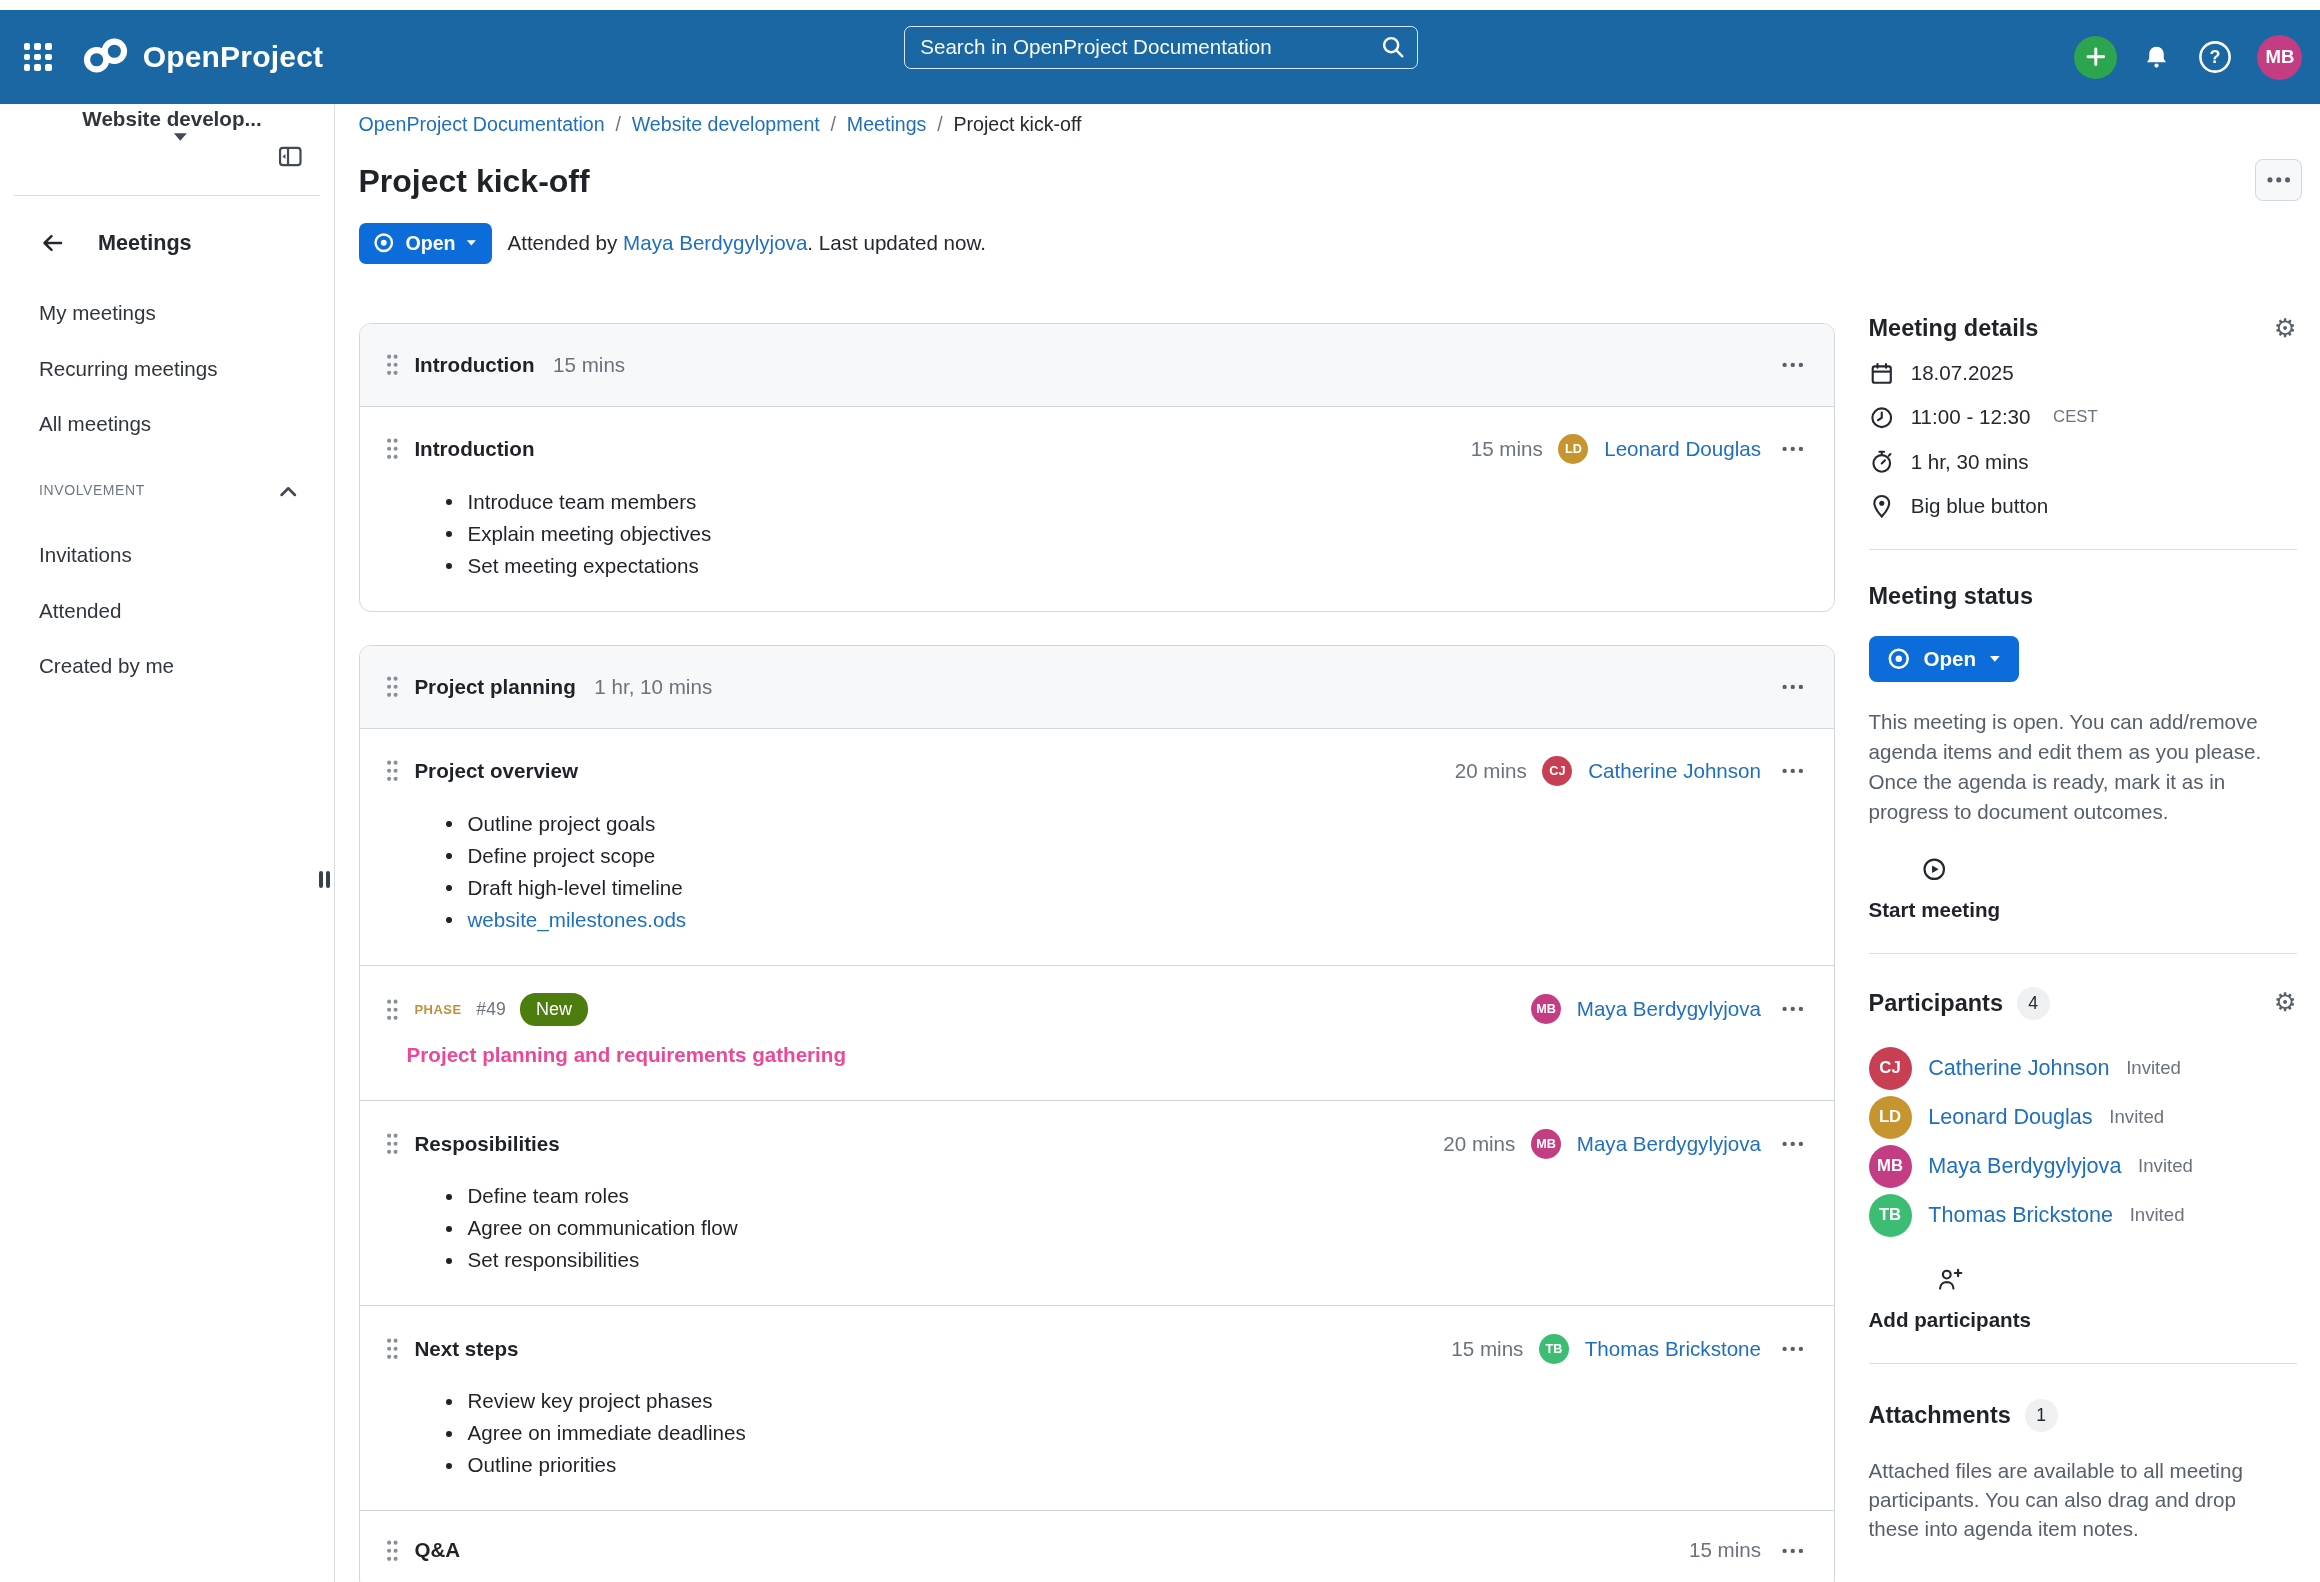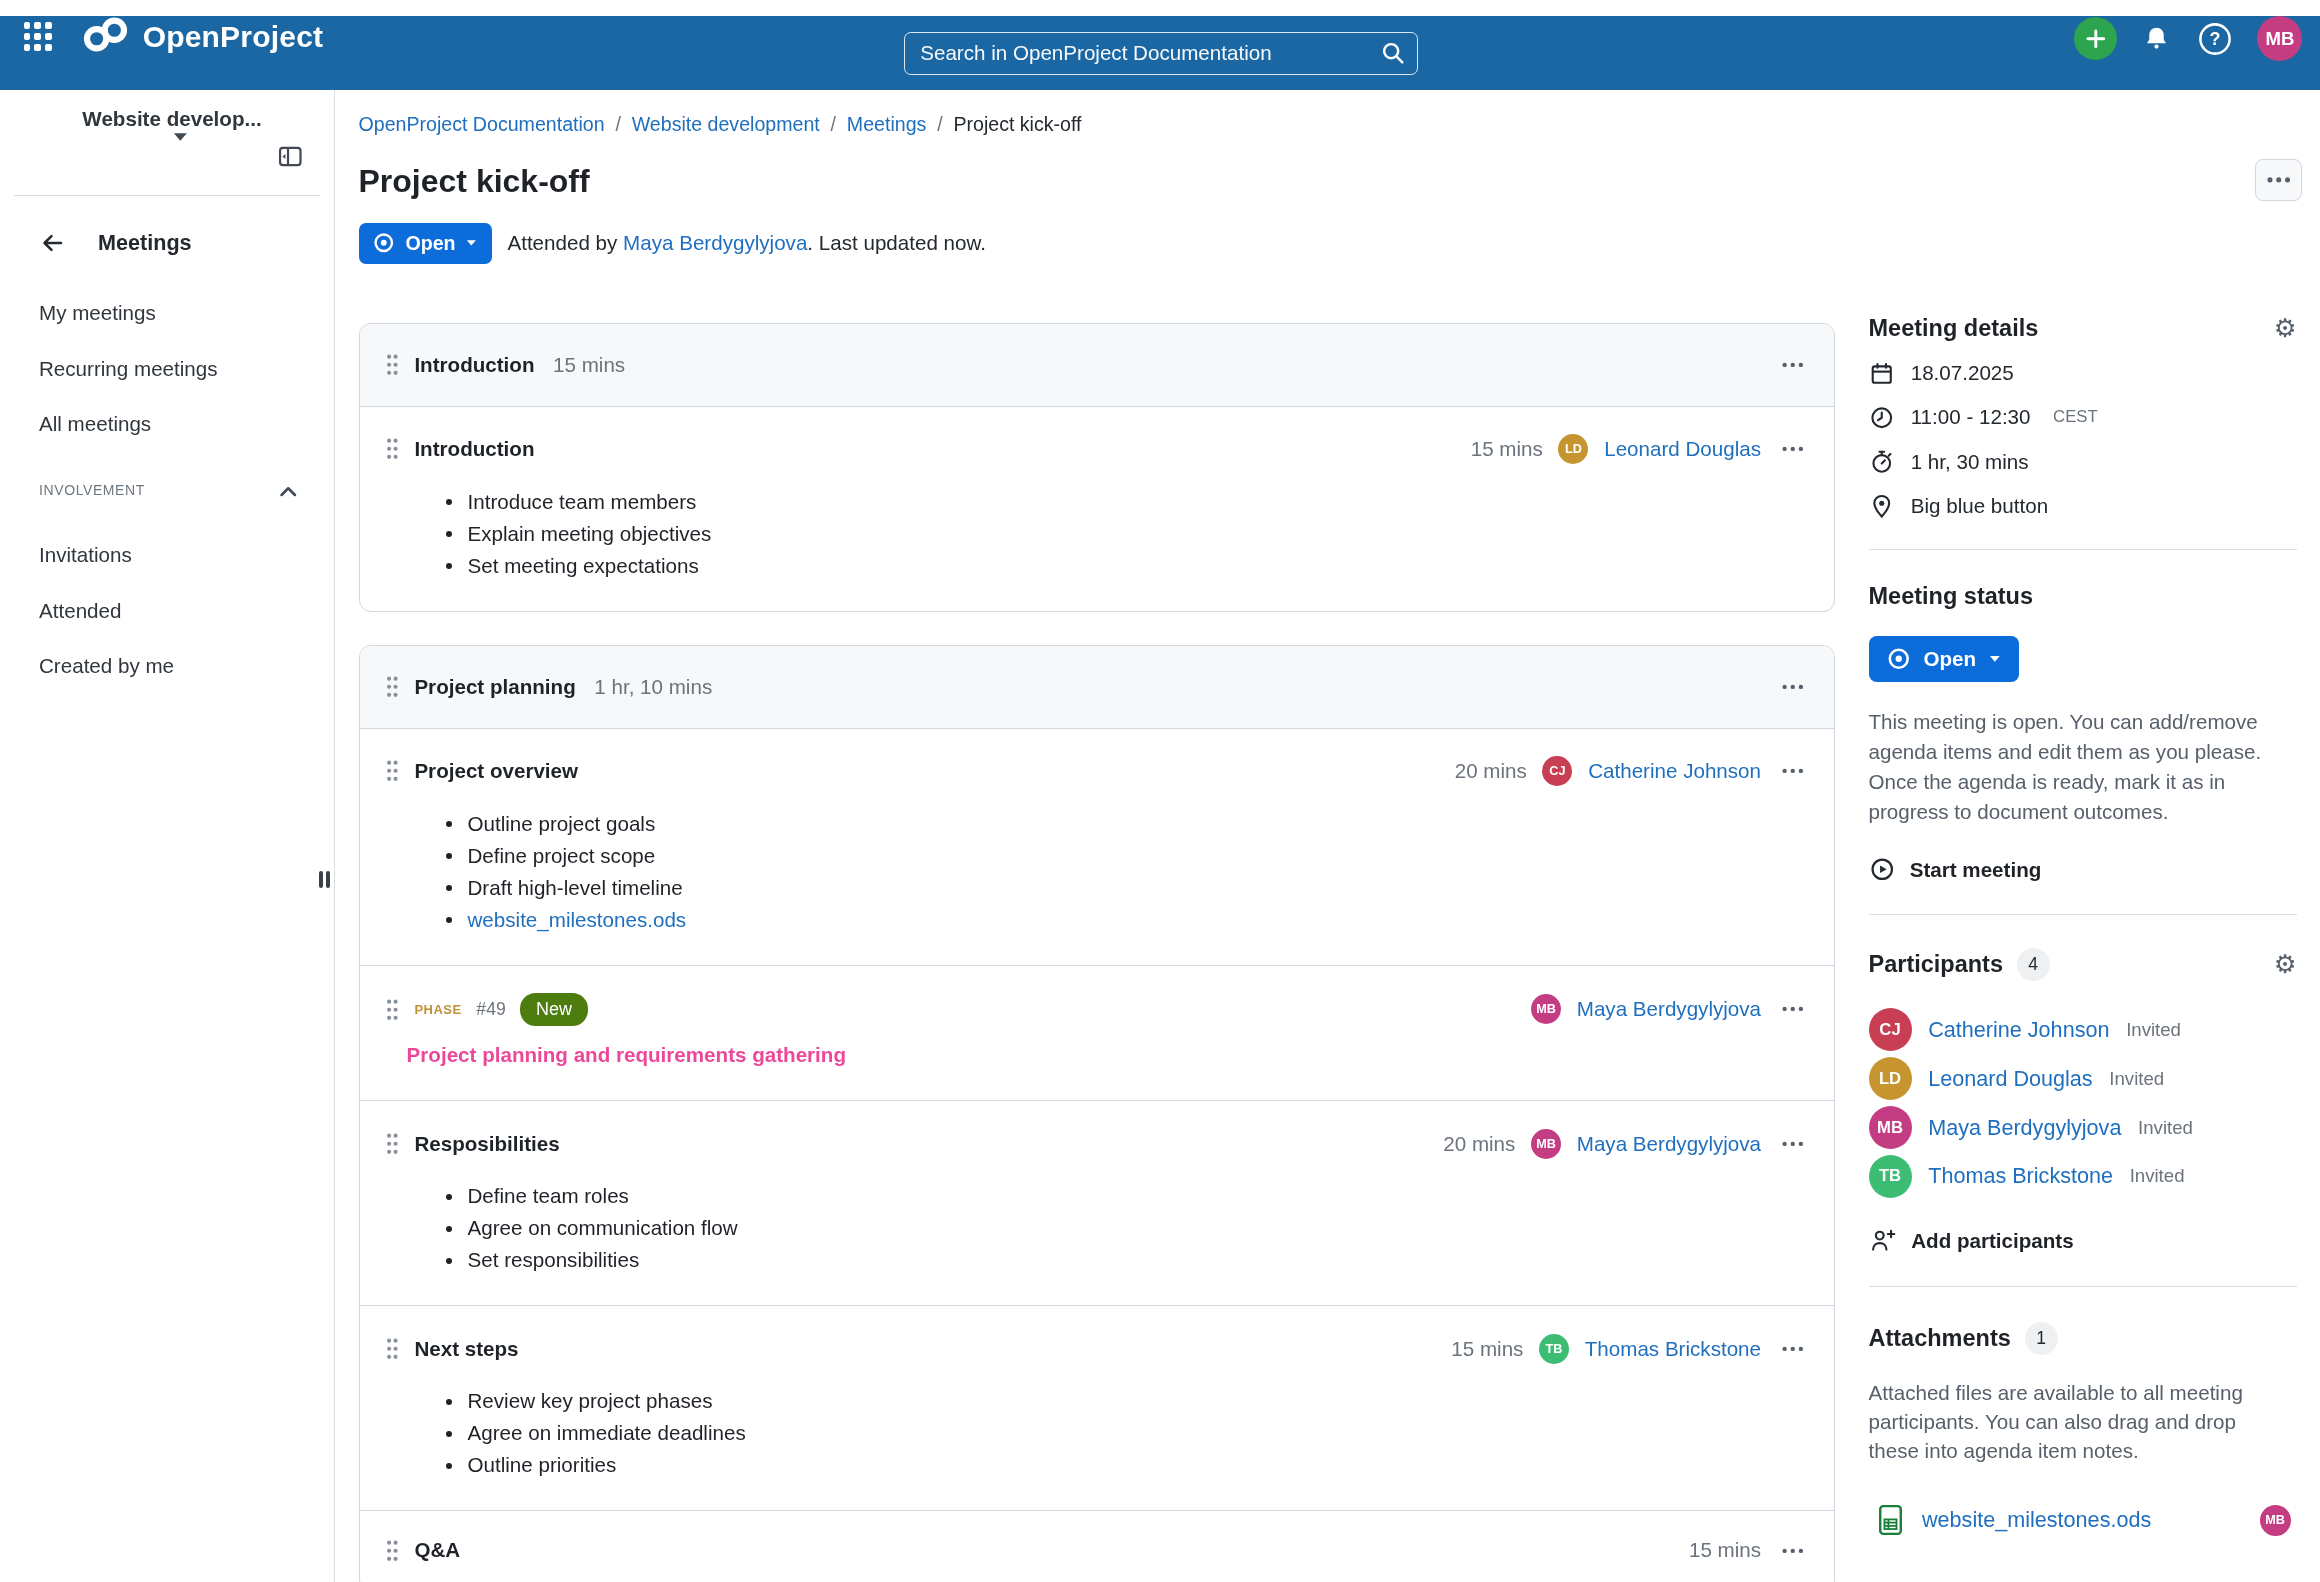--- a/index.html
+++ b/index.html
@@ -3,22 +3,22 @@
 <meta charset="utf-8">
 <style>
   * { margin:0; padding:0; box-sizing:border-box; }
   html,body { width:2321px; height:1583px; }
   body { position:relative; background:#fff; overflow:hidden;
          font-family:"Liberation Sans","DejaVu Sans",sans-serif; color:#1f2328; }
   a { text-decoration:none; }
   button { font-family:inherit; cursor:pointer; }
 
   
-  .topbar { position:absolute; top:16px; left:0; right:0; height:74px; background:#1A67A3;
-            display:flex; align-items:flex-start; z-index:5; }
+  .topbar { position:absolute; top:10px; left:0; right:0; height:94px; background:#1A67A3;
+            display:flex; align-items:center; z-index:5; }
   .tb-left { display:flex; align-items:center; gap:29px; padding-left:23.5px; }
   .grid-icon { display:grid; grid-template-columns:repeat(3,6.9px); grid-gap:3.9px; cursor:pointer; }
   .grid-icon i { width:6.9px; height:6.9px; background:#fff; border-radius:2px; display:block; }
   .logo { display:flex; align-items:center; gap:12.7px; cursor:pointer; }
   .logo-text { color:#fff; font-size:30px; font-weight:700; letter-spacing:0.2px; }
   .search-wrap { position:absolute; left:50%; top:15.7px; transform:translateX(-50%); width:514px; height:43px; }
   .search-wrap input { width:100%; height:100%; background:transparent; border:1.6px solid rgba(255,255,255,.85);
             border-radius:6.9px; color:#fff; font-size:20.6px; padding:0 47px 0 15.7px; outline:none; font-family:inherit; }
   .search-wrap input::placeholder { color:#fff; opacity:.97; }
   .search-ic { position:absolute; right:11.8px; top:8.8px; }
@@ -105,21 +105,21 @@
   .gear { margin-left:auto; background:none; border:none; font-size:25.5px; color:#57606a; line-height:1; }
   .detail-row { display:flex; align-items:center; gap:16.7px; margin-top:18.6px; font-size:20.6px; color:#24292f; }
   .detail-row:first-of-type { margin-top:26.5px; }
   .tz { font-size:16.7px; color:#6b737c; margin-left:5.9px; }
   .hr { border:none; border-top:1px solid #d8dee4; margin:31px 0 0; }
   .rp-h2 { font-size:23.5px; font-weight:700; color:#1f2328; margin-top:33px; }
   .status-btn { margin-top:25.5px; height:46px; padding:0 17.6px; background:#0C6CD9; border:none; border-radius:7.8px;
                 color:#fff; font-size:20.6px; font-weight:600; display:inline-flex; align-items:center; gap:11.8px; }
   .status-desc { margin-top:25.5px; font-size:20.6px; line-height:30px; color:#57606a; width:412px; }
   .action-row { margin-top:29px; display:flex; align-items:center; gap:14.7px; background:none; border:none;
-                font-size:20.6px; font-weight:700; color:#1f2328; }
+                font-size:20.6px; font-weight:700; color:#1f2328;flex-direction:column; }
   .badge-count { min-width:33px; height:33px; padding:0 5.9px; border-radius:16.7px; background:#eef0f2; color:#24292f;
                  font-size:17.6px; display:inline-flex; align-items:center; justify-content:center; }
   .p-row { display:flex; align-items:center; gap:16.7px; margin-top:5.9px; }
   .p-row.first { margin-top:27.4px; }
   .p-name { font-size:21.6px; color:#1F6FBF; }
   .p-status { font-size:18.6px; color:#6b737c; }
   .att-desc { margin-top:23.5px; font-size:20.6px; line-height:29px; color:#57606a; width:421px; }
   .file-row { margin-top:39px; display:flex; align-items:center; gap:16.7px; padding-left:7.8px; }
   .file-row a { font-size:21.6px; color:#1F6FBF; }
   .file-row .av-md { margin-left:auto; margin-right:5.9px; }

